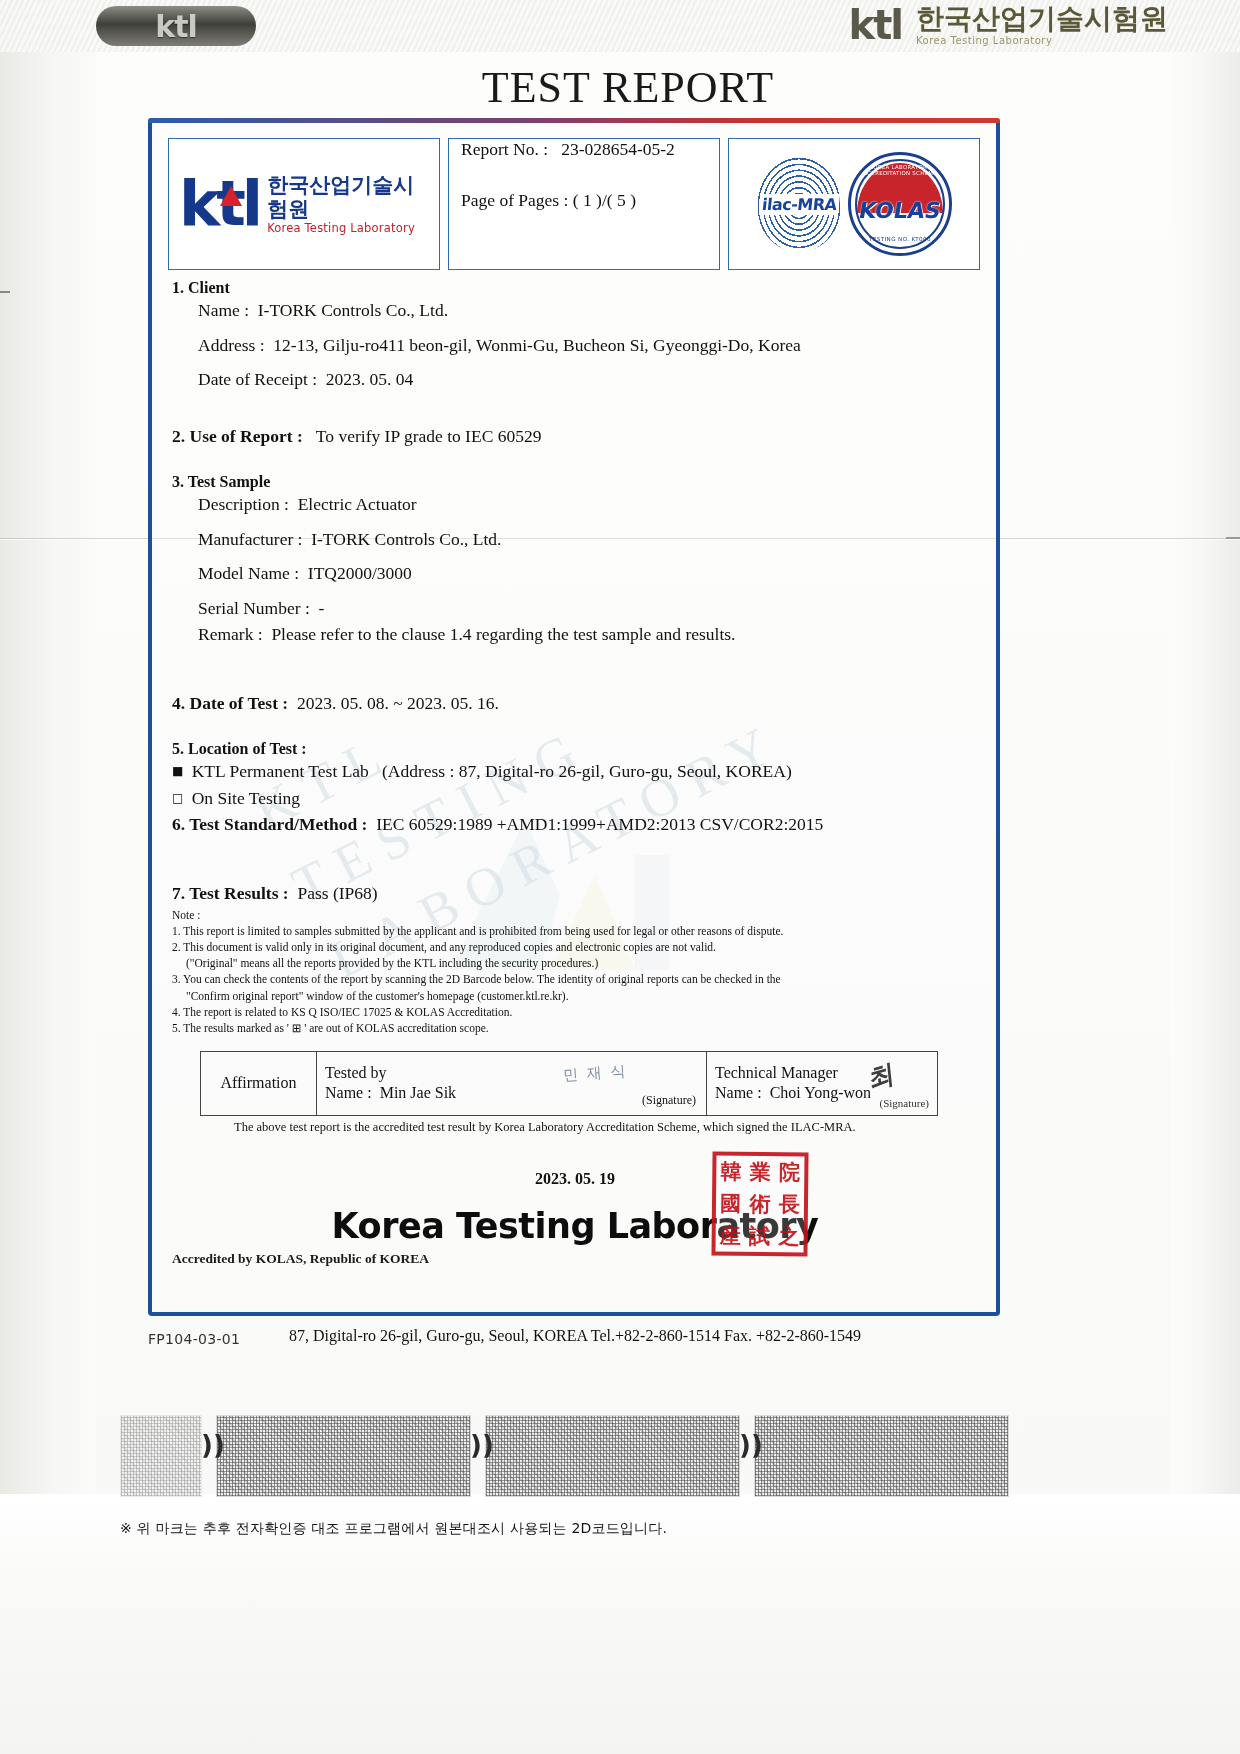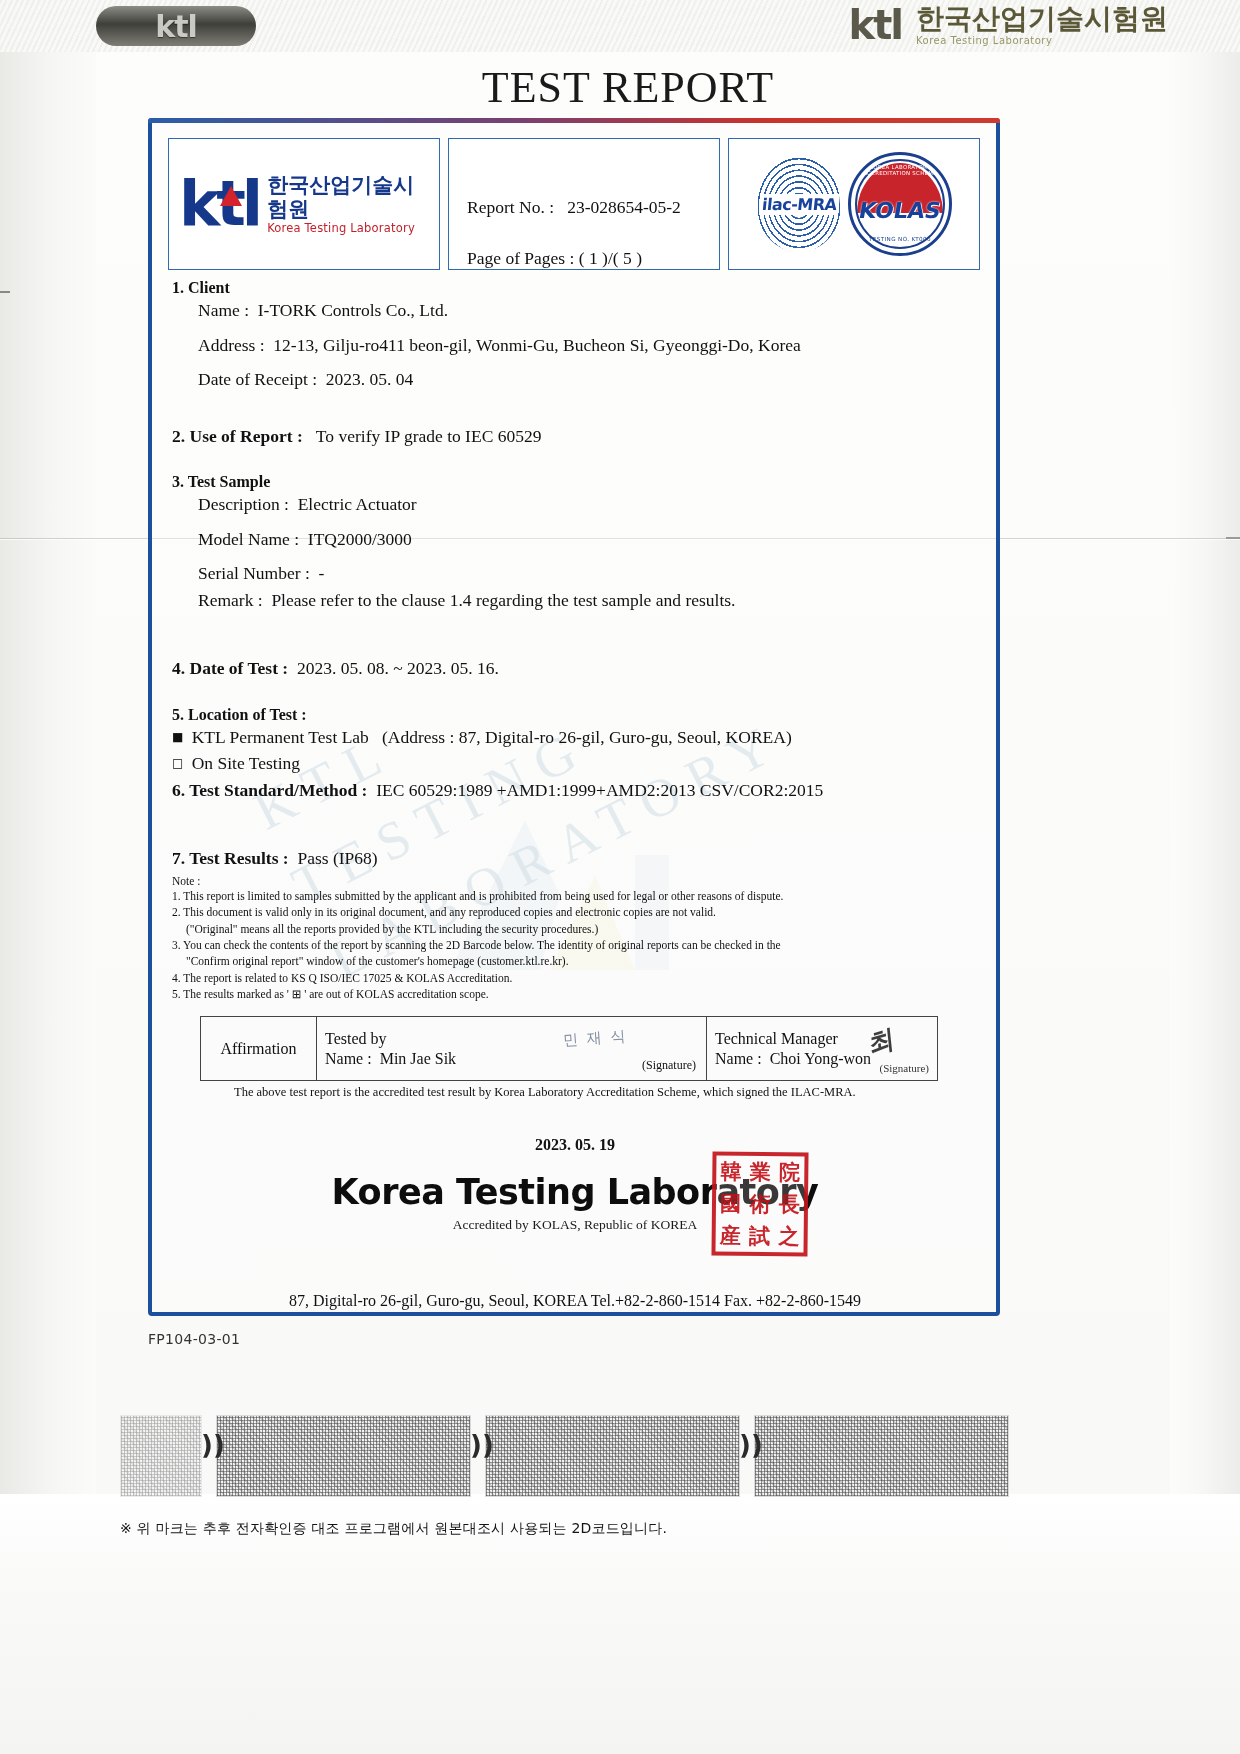--- a/index.html
+++ b/index.html
@@ -156,21 +156,21 @@
     left: 16px; top: 16px;
     right: 16px; height: 132px;
     display:flex; gap: 8px;
   }
   .lbox {
     border: 1.5px solid #2f6ab3;
     background:#fff;
     display:flex; align-items:center;
   }
   .lbox-1 { width: 272px; justify-content:center; gap: 8px; padding: 0 10px; }
-  .lbox-2 { flex: 1; flex-direction:column; align-items:flex-start; justify-content:flex-end; padding: 0 18px; gap: 30px;}
+  .lbox-2 { flex: 1; flex-direction:column; align-items:flex-start; justify-content:flex-start; padding: 0 12px; gap: 30px;}
   .lbox-3 { width: 252px; justify-content:center; gap: 6px; }
 
   .ktl-logo {
     font-family: "DejaVu Sans", sans-serif;
     font-weight: 800;
     font-size: 62px;
     letter-spacing: -4px;
     color: #16388a;
     line-height: .85;
     position: relative;
@@ -315,21 +315,21 @@
   .ktl-big {
     text-align:center;
     font-family:"DejaVu Sans", sans-serif;
     font-weight: 800;
     font-size: 35px;
     letter-spacing: -.5px;
     margin-top: 22px;
     color:#0d0d0d;
     position:relative;
   }
-  .accred { text-align:center; font-size: 13.5px; margin-top: 8px; color:#1a1a1a; }
+  .accred { text-align:left; font-size: 13.5px; margin-top: 8px; color:#1a1a1a;font-weight:bold; }
 
   .stamp {
     position:absolute;
     left: 712px; top: 1152px;
     width: 96px; height: 104px;
     border: 4px solid #c4141c;
     color:#c4141c;
     display:grid;
     grid-template-columns: repeat(3, 1fr);
     grid-template-rows: repeat(3, 1fr);
@@ -484,20 +484,24 @@
       <span class="inline-h">2. Use of Report :</span>
       &nbsp;&nbsp;<span class="inline-v">To verify IP grade to IEC 60529</span>
     </div>
 
     <div class="gap-sm"></div>
 
     <div class="sec-h">3. Test Sample</div>
     <div class="row ind">
       <span>Description :</span>
       &nbsp;<span>Electric Actuator</span>
+    </div>
+    <div class="row ind">
+      <span>Manufacturer :</span>
+      &nbsp;<span>I-TORK Controls Co., Ltd.</span>
     </div>
     <div class="row ind">
       <span>Model Name :</span>
       &nbsp;<span>ITQ2000/3000</span>
     </div>
     <div class="row-tight ind">
       <span>Serial Number :</span>
       &nbsp;<span>-</span>
     </div>
     <div class="row ind">

